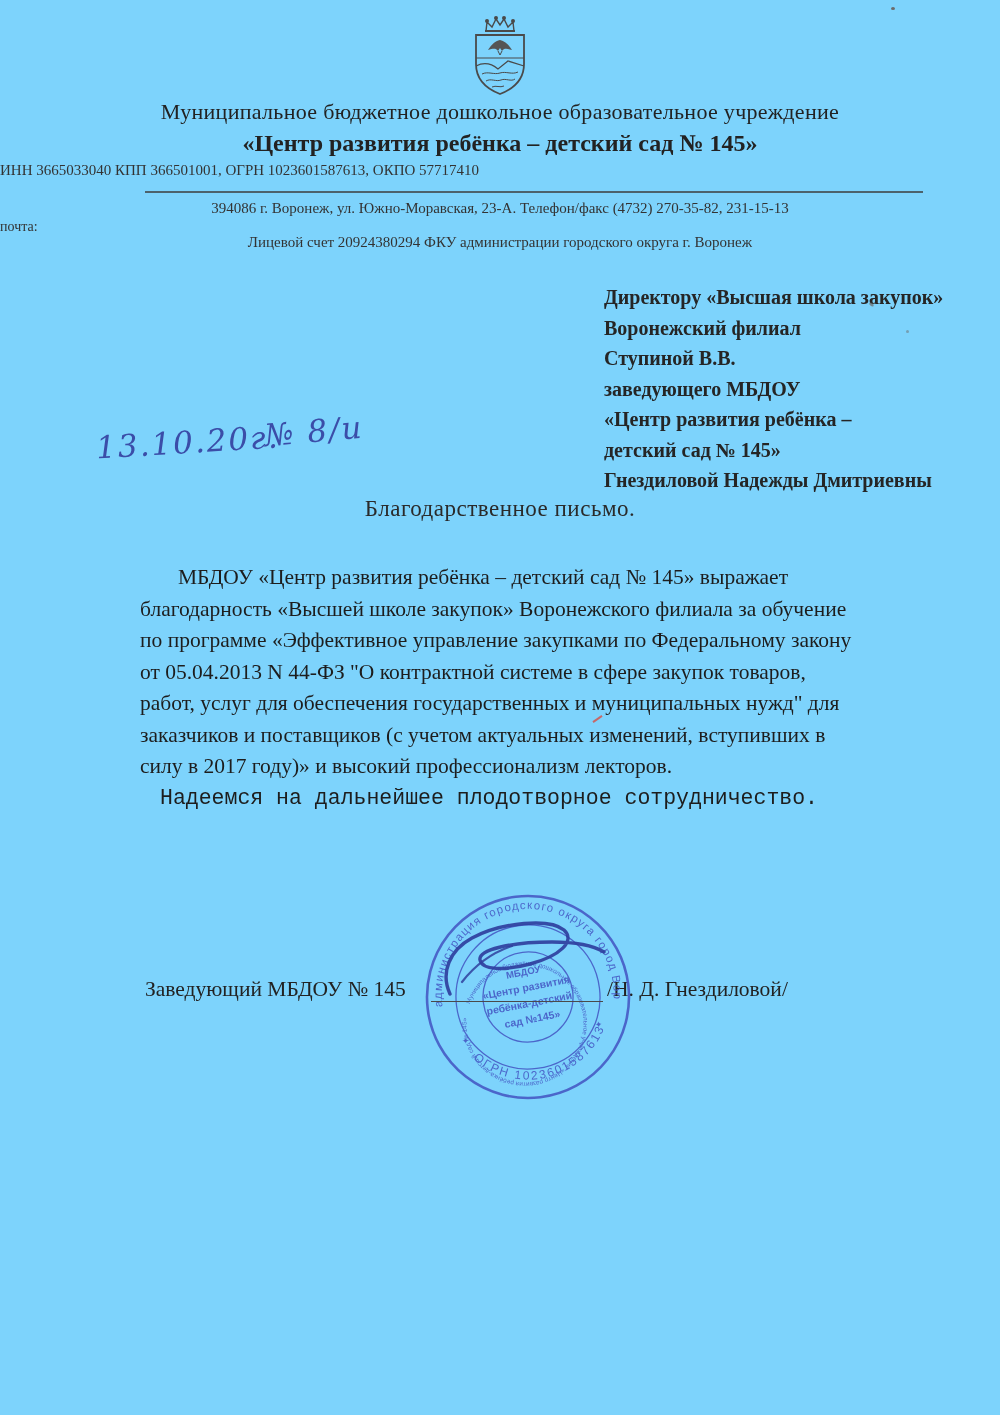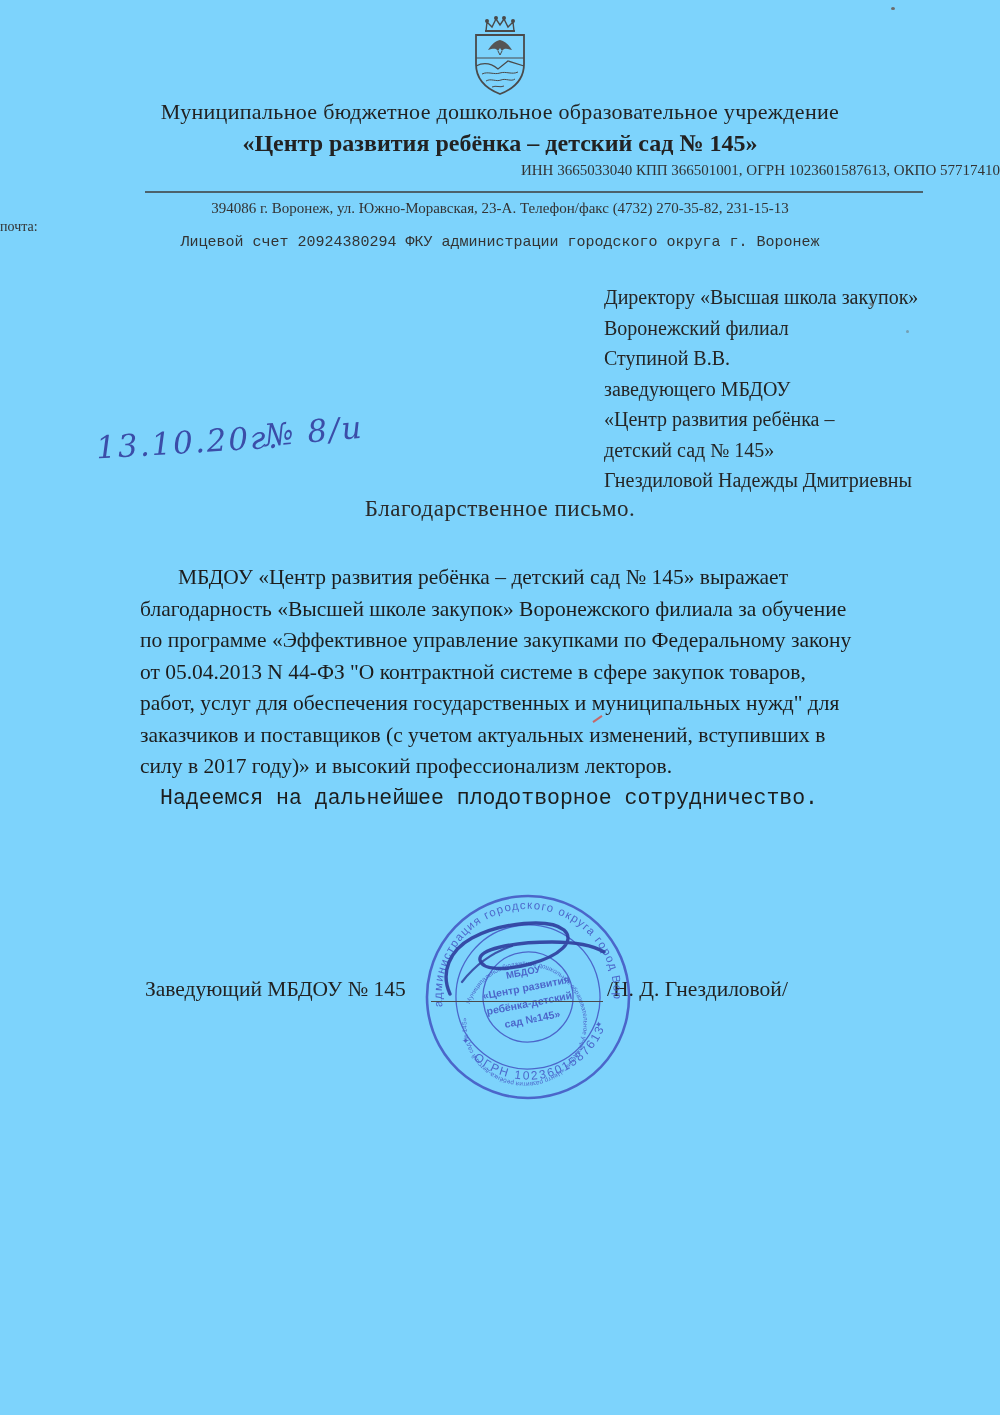--- a/index.html
+++ b/index.html
@@ -11,33 +11,33 @@
     font-family:"Liberation Serif","DejaVu Serif",serif;
     color:#1e1e1e;
     overflow:hidden;
   }
   
   .emblem{position:absolute;left:462px;top:14px;width:76px;height:84px;}
   .org1{position:absolute;left:0;top:99px;width:100%;text-align:center;
         font-size:22px;letter-spacing:.3px;color:#222;}
   .org2{position:absolute;left:0;top:130px;width:100%;text-align:center;
         font-size:24px;color:#222;font-weight:bold;}
-  .reqs{position:absolute;left:0;top:162px;width:100%;text-align:right;
+  .reqs{position:absolute;left:0;top:162px;width:100%;text-align:left;
         font-size:15px;color:#333;}
   .hrule{position:absolute;left:145px;top:191px;width:778px;height:0;
          border-top:2px solid #3c3c3c;opacity:.75;}
   .addr{position:absolute;left:0;top:200px;width:100%;text-align:center;
         font-size:15px;color:#333;}
   .mail{position:absolute;left:0;top:219px;width:100%;
         font-size:14px;color:#333;}
   .account{position:absolute;left:0;top:234px;width:100%;text-align:center;
-        font-size:15px;color:#333;font-family:Liberation Mono, monospace;}
+        font-size:15px;color:#333;}
   
   .recipient{position:absolute;left:604px;top:282px;width:360px;
-        font-size:20px;line-height:30.5px;color:#252525;}
+        font-size:20px;line-height:30.5px;color:#252525;font-weight:bold;}
   
   .hw{position:absolute;color:#3b4da8;
       font-family:"DejaVu Serif",serif;font-style:italic;
       font-size:31px;letter-spacing:2px;}
   .hw-date{left:96px;top:424px;transform:rotate(-3.5deg);}
   .hw-num{left:264px;top:413px;transform:rotate(-5deg);}
   
   .doc-title{position:absolute;left:0;top:496px;width:100%;text-align:center;
       font-size:23px;letter-spacing:.5px;color:#2a2a2a;}
   .body-text{position:absolute;left:140px;top:562px;width:800px;

